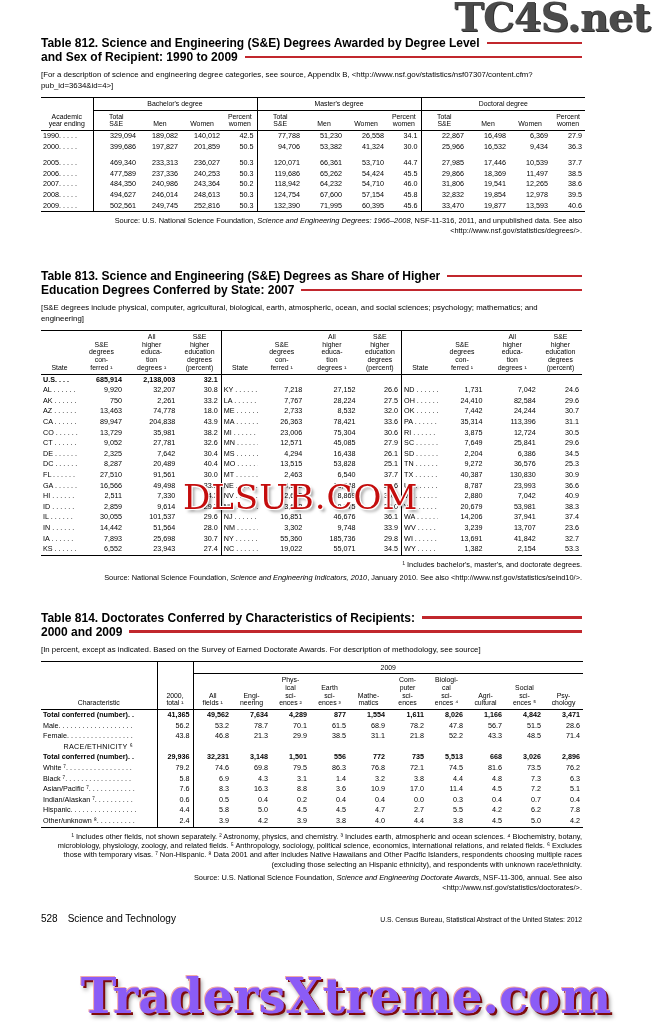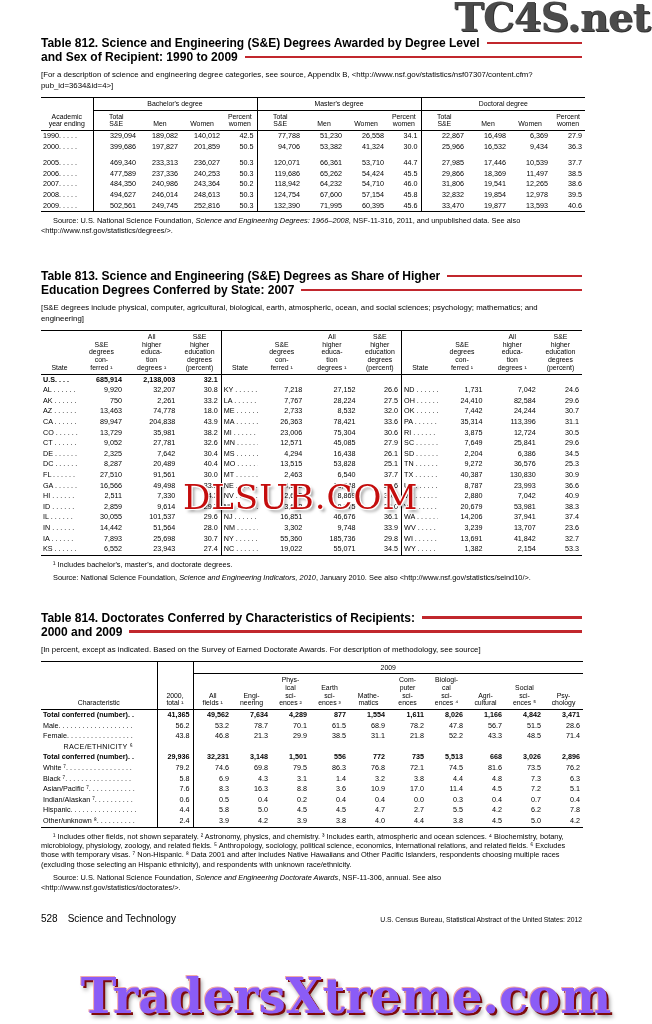--- a/index.html
+++ b/index.html
@@ -10,21 +10,21 @@
 
   .sec812{margin-top:36px;}
   .sec813{margin-top:34px;}
   .sec814{margin-top:28px;}
 
   .title-line{display:flex;align-items:center;font-weight:bold;font-size:12px;line-height:14px;}
   .title-line .titletext{white-space:nowrap;}
   .title-line .red-rule{flex:1;height:2.2px;background:#c1272d;margin-left:7px;min-width:0;}
 
   .headnote{font-size:7.8px;line-height:11px;margin-top:5px;}
-  .note{font-size:7.4px;line-height:9.4px;margin-top:4px;text-indent:12px;}
+  .note{font-size:7.4px;line-height:9.4px;margin-top:4px;text-indent:12px;text-align:right;}
   .it{font-style:italic;}
 
   .datatable{width:100%;border-collapse:collapse;table-layout:fixed;margin-top:6px;
              border-top:1.5px solid #000;border-bottom:1.5px solid #000;}
   .datatable th{font-weight:normal;font-size:6.9px;line-height:7.7px;text-align:center;
                 white-space:pre-line;padding:2px 1px;vertical-align:bottom;}
   .datatable td{font-size:7.2px;line-height:10.6px;padding:0 3px 0 2px;white-space:nowrap;overflow:hidden;}
   .num{text-align:right;}
   .stub{text-align:left;}
   .bold{font-weight:bold;}

